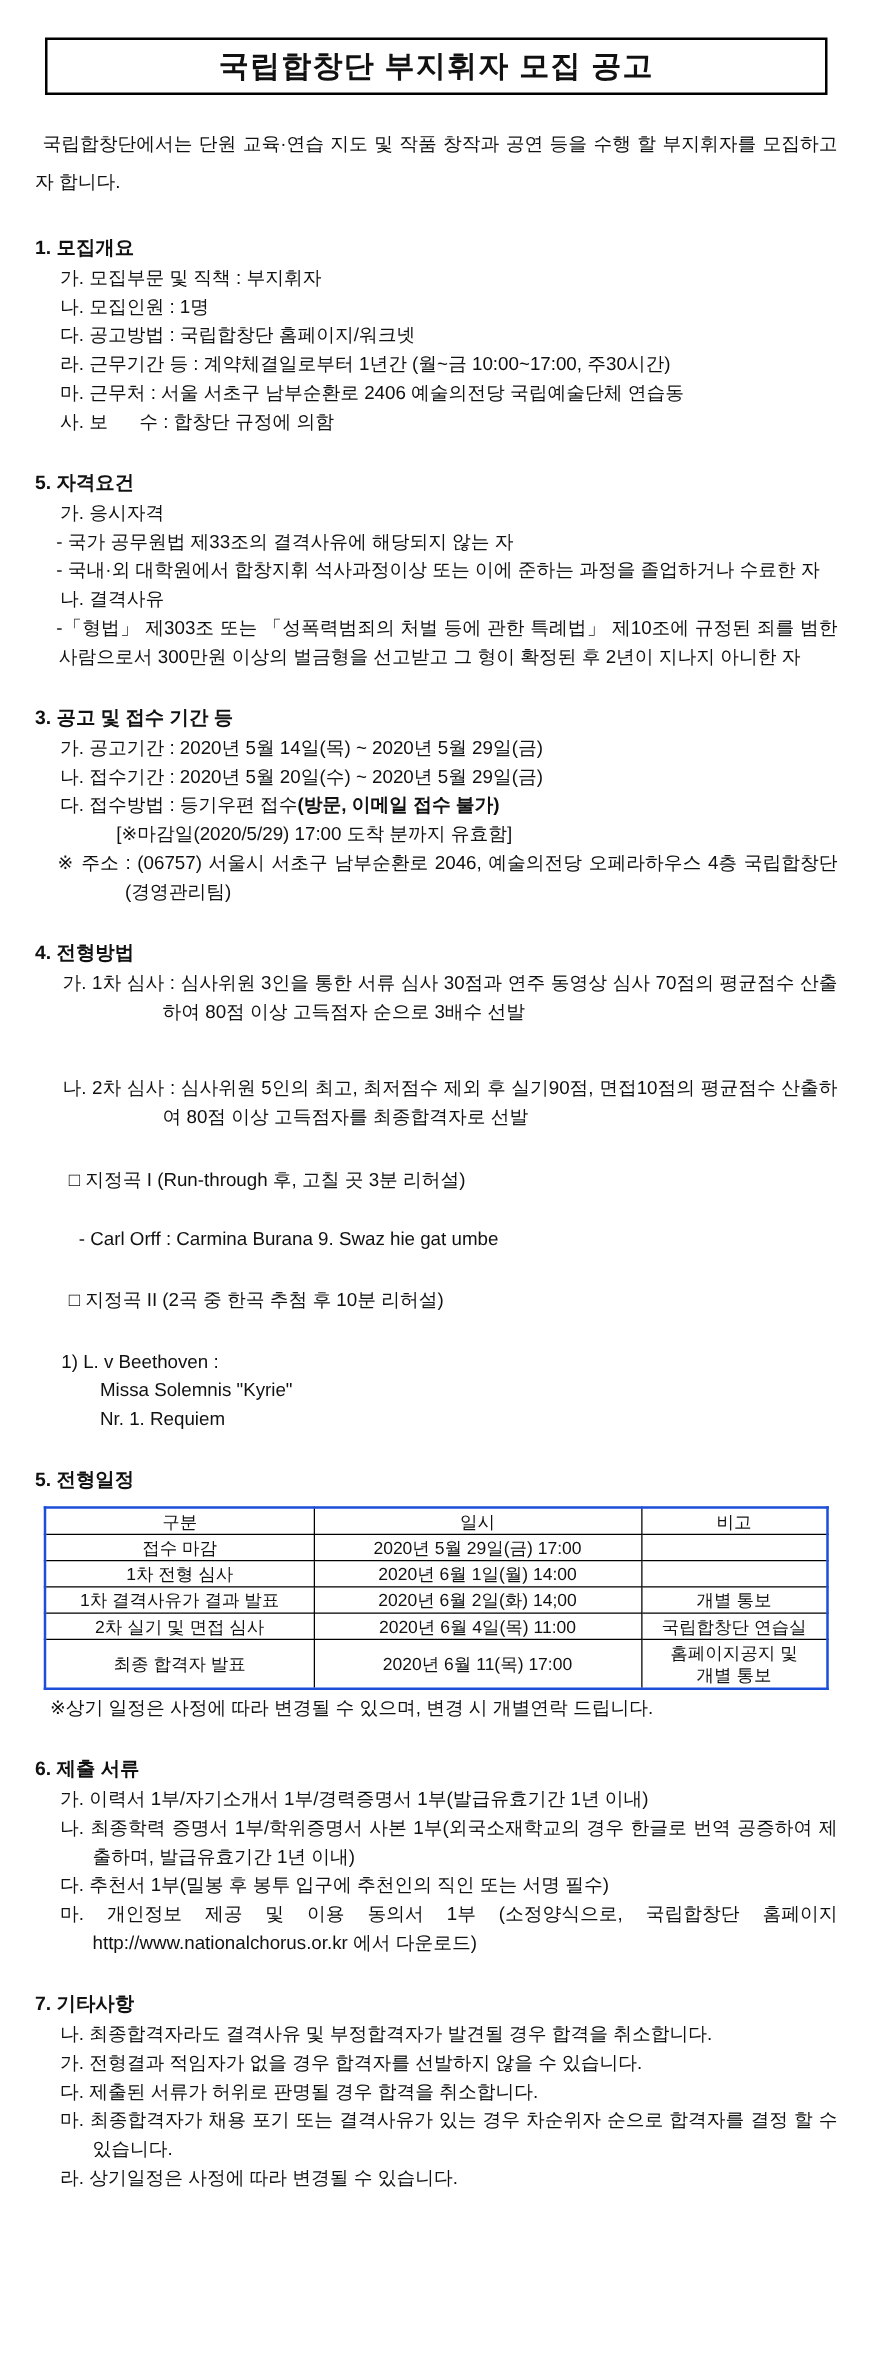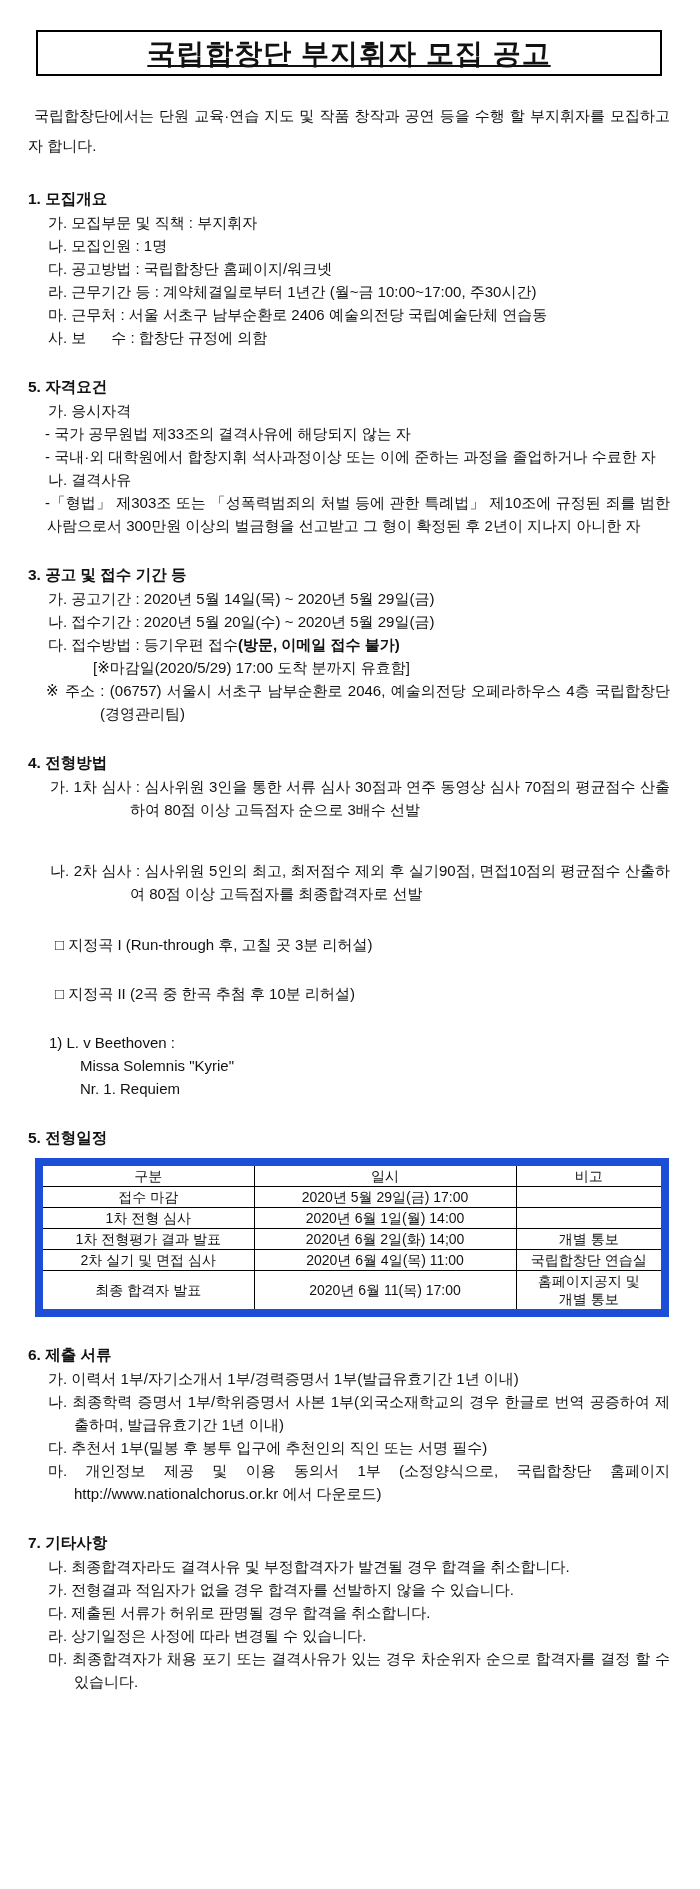--- a/index.html
+++ b/index.html
@@ -23,24 +23,23 @@
   
   .title-box {
     margin: 0 8px;
     border: 2px solid #000000;
     height: 42px;
     display: flex;
     align-items: center;
     justify-content: center;
   }
   .title-box .title {
-    font-size: 28px;
+    font-size: 24px;
     font-weight: bold;
     letter-spacing: 1px;
-    text-decoration: underline;
   }
   
   .intro {
     margin-top: 25px;
     line-height: 30px;
     text-align: justify;
     text-indent: 6px;
   }
   
   .sec-h {
@@ -98,21 +97,21 @@
   .piece-no.n1 { margin-top: 26px; }
   .piece-no.n2 { margin-top: 28px; }
   .piece-title { padding-left: 52px; line-height: 23px; }
   
   table.schedule {
     margin-top: 8px;
     margin-left: 7px;
     width: 626px;
     border-collapse: collapse;
     table-layout: fixed;
-    border: 8px solid #1d4ed8;
+    border: 2px solid #1d4ed8;
     font-size: 14px;
   }
   table.schedule th, table.schedule td {
     border: 1px solid #000000;
     text-align: center;
     vertical-align: middle;
     padding: 1px 3px;
     line-height: 18px;
     font-weight: normal;
     white-space: pre-line;
@@ -163,20 +162,21 @@
     <div class="item"><span>다. 접수방법 : 등기우편 접수</span><span class="bold">(방문, 이메일 접수 불가)</span></div>
     <div class="bracket-note">[※마감일(2020/5/29) 17:00 도착 분까지 유효함]</div>
     <div class="addr">※ 주소 : (06757) 서울시 서초구 남부순환로 2046, 예술의전당 오페라하우스 4층 국립합창단 (경영관리팀)</div>
   </div>
 
   <div>
     <div class="sec-h">4. 전형방법</div>
     <div class="judge">가. 1차 심사 : 심사위원 3인을 통한 서류 심사 30점과 연주 동영상 심사 70점의 평균점수 산출하여 80점 이상 고득점자 순으로 3배수 선발</div>
     <div class="judge judge-b">나. 2차 심사 : 심사위원 5인의 최고, 최저점수 제외 후 실기90점, 면접10점의 평균점수 산출하여 80점 이상 고득점자를 최종합격자로 선발</div>
     <div class="piece-label first">□ 지정곡 I (Run-through 후, 고칠 곳 3분 리허설)</div>
+    <div class="piece-dash">- Carl Orff : Carmina Burana 9. Swaz hie gat umbe</div>
     <div class="piece-label second">□ 지정곡 II (2곡 중 한곡 추첨 후 10분 리허설)</div>
     <div class="piece-no n1">1) L. v Beethoven :</div>
     <div class="piece-title">Missa Solemnis "Kyrie"</div>
     <div class="piece-title">Nr. 1. Requiem</div>
   </div>
 
   <div>
     <div class="sec-h">5. 전형일정</div>
     <table class="schedule">
       <colgroup>
@@ -196,49 +196,50 @@
           <td>접수 마감</td>
           <td>2020년 5월 29일(금) 17:00</td>
           <td></td>
         </tr>
         <tr>
           <td>1차 전형 심사</td>
           <td>2020년 6월 1일(월) 14:00</td>
           <td></td>
         </tr>
         <tr>
-          <td>1차 전형평가 결과 발표</td>
+          <td>1차 결격사유가 결과 발표</td>
           <td>2020년 6월 2일(화) 14;00</td>
           <td>개별 통보</td>
         </tr>
         <tr>
           <td>2차 실기 및 면접 심사</td>
           <td>2020년 6월 4일(목) 11:00</td>
           <td>국립합창단 연습실</td>
         </tr>
         <tr>
           <td>최종 합격자 발표</td>
           <td>2020년 6월 11(목) 17:00</td>
           <td>홈페이지공지 및
 개별 통보</td>
         </tr>
       </tbody>
     </table>
+    <div class="tbl-note">※상기 일정은 사정에 따라 변경될 수 있으며, 변경 시 개별연락 드립니다.</div>
   </div>
 
   <div>
     <div class="sec-h">6. 제출 서류</div>
     <div class="item">가. 이력서 1부/자기소개서 1부/경력증명서 1부(발급유효기간 1년 이내)</div>
     <div class="item">나. 최종학력 증명서 1부/학위증명서 사본 1부(외국소재학교의 경우 한글로 번역 공증하여 제출하며, 발급유효기간 1년 이내)</div>
     <div class="item">다. 추천서 1부(밀봉 후 봉투 입구에 추천인의 직인 또는 서명 필수)</div>
     <div class="item">마. 개인정보 제공 및 이용 동의서 1부 (소정양식으로, 국립합창단 홈페이지 http://www.nationalchorus.or.kr 에서 다운로드)</div>
   </div>
 
   <div>
     <div class="sec-h">7. 기타사항</div>
     <div class="item">나. 최종합격자라도 결격사유 및 부정합격자가 발견될 경우 합격을 취소합니다.</div>
     <div class="item">가. 전형결과 적임자가 없을 경우 합격자를 선발하지 않을 수 있습니다.</div>
     <div class="item">다. 제출된 서류가 허위로 판명될 경우 합격을 취소합니다.</div>
+    <div class="item">마. 최종합격자가 채용 포기 또는 결격사유가 있는 경우 차순위자 순으로 합격자를 결정 할 수 있습니다.</div>
     <div class="item">라. 상기일정은 사정에 따라 변경될 수 있습니다.</div>
-    <div class="item">마. 최종합격자가 채용 포기 또는 결격사유가 있는 경우 차순위자 순으로 합격자를 결정 할 수 있습니다.</div>
   </div>
 
 </div>
 
 </body></html>

